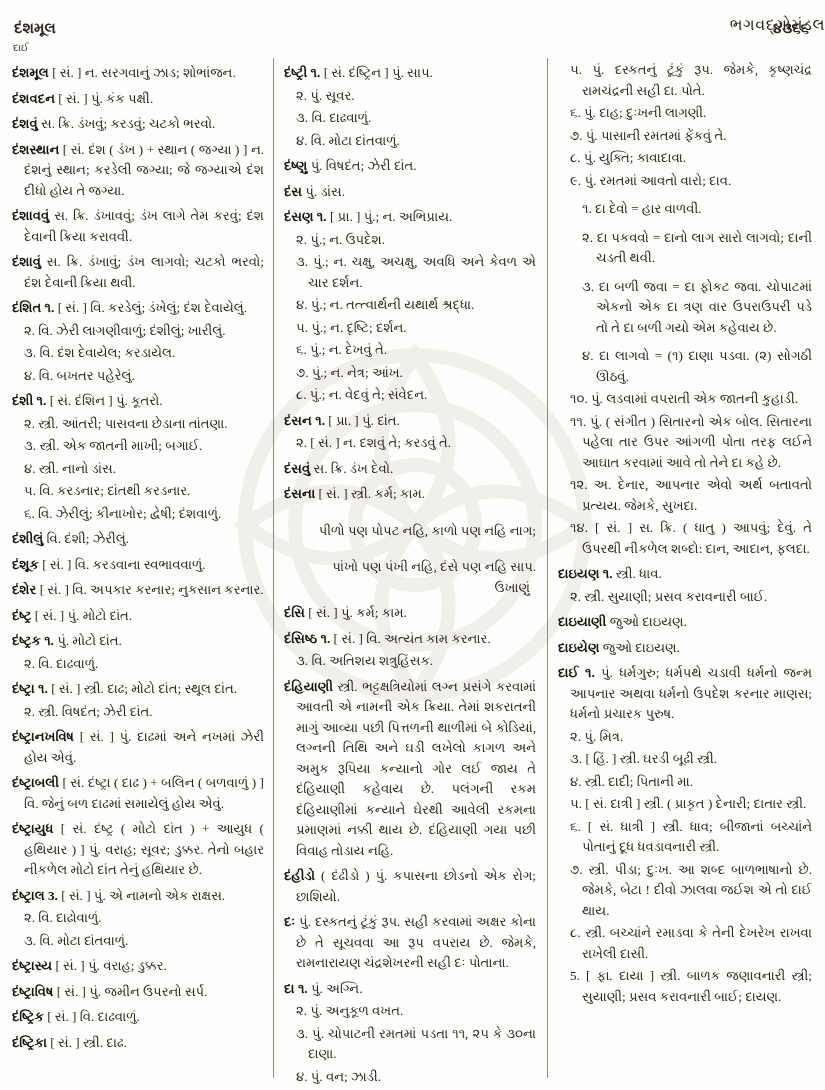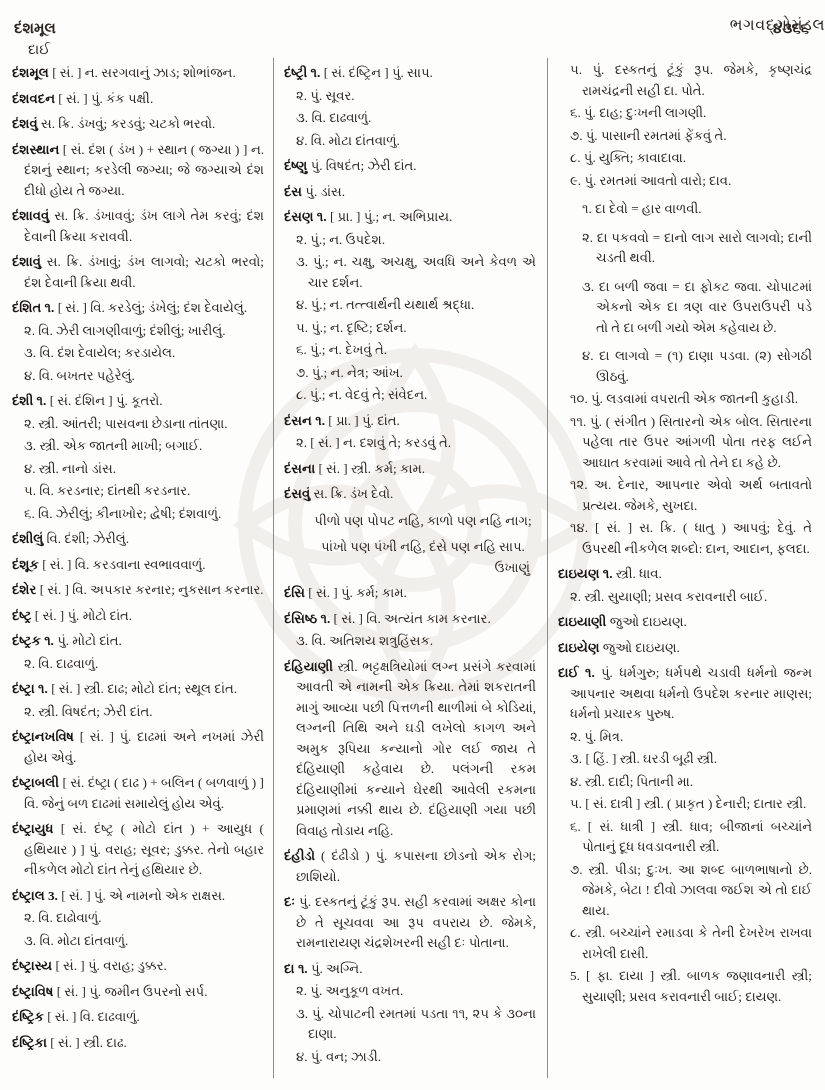--- a/index.html
+++ b/index.html
@@ -8,40 +8,40 @@
     background:#fdfdfb;
     font-family:"Liberation Serif","DejaVu Serif",serif;
     color:#2a2520;
     position:relative;
     overflow:hidden;
   }
   .page{position:absolute;inset:0;}
   
   .hdr{position:absolute;top:16px;left:0;right:0;height:44px;}
   .hdr-left{position:absolute;left:14px;top:4px;font-weight:bold;font-size:15px;}
-  .hdr-left-below{position:absolute;left:28px;top:26px;font-size:14px;}
+  .hdr-left-below{position:absolute;left:13px;top:26px;font-size:10px;}
   .hdr-title{position:absolute;left:0;right:0;top:0;text-align:right;font-weight:normal;font-size:16px;letter-spacing:.5px;}
   .hdr-page{position:absolute;right:16px;top:4px;font-weight:bold;font-size:15px;}
   
   .wm{position:absolute;left:200px;top:290px;opacity:.5;pointer-events:none;}
   
   .cols{position:absolute;top:58px;left:0;right:0;bottom:4px;padding-left:8px;}
   .col{position:absolute;top:0;bottom:0;overflow:hidden;}
   .col1{left:12px;width:252px;}
   .col2{left:284px;width:252px;}
   .col3{left:558px;width:254px;}
   .vrule{position:absolute;top:0;bottom:8px;width:1px;background:#8d8d88;}
   .vrule1{left:273px;}
   .vrule2{left:547px;}
   .para{margin:0;font-size:13.2px;line-height:20.5px;text-align:justify;}
   .para b{font-weight:bold;color:#161310;}
   .entry{margin-top:5px;padding-left:12px;text-indent:-12px;}
   .sense{margin-top:2px;padding-left:24px;text-indent:-12px;}
   .subsense{margin-top:8px;padding-left:38px;text-indent:-14px;}
-  .verse{margin-top:6px;padding-left:26px;text-indent:0;text-align:center;}
+  .verse{margin-top:16px;padding-left:26px;text-indent:0;text-align:right;}
   .attribution{margin-top:0;text-align:right;padding-right:6px;font-weight:normal;}
 </style>
 </head>
 <body>
 
 <div class="page">
 
   <svg class="wm" width="440" height="480" viewBox="0 0 440 480">
     <g fill="none" stroke="#e7e3dc" stroke-width="14">
       <circle cx="215" cy="235" r="170"></circle>
@@ -110,22 +110,22 @@
         <p class="para entry"><b>દંસણ ૧.</b> <span>[ પ્રા. ] પું.; ન. અભિપ્રાય.</span></p>
         <p class="para sense"><span>૨. પું.; ન. ઉપદેશ.</span></p>
         <p class="para sense"><span>૩. પું.; ન. ચક્ષુ, અચક્ષુ, અવધિ અને કેવળ એ ચાર દર્શન.</span></p>
         <p class="para sense"><span>૪. પું.; ન. તત્ત્વાર્થની યથાર્થ શ્રદ્ધા.</span></p>
         <p class="para sense"><span>૫. પું.; ન. દૃષ્ટિ; દર્શન.</span></p>
         <p class="para sense"><span>૬. પું.; ન. દેખવું તે.</span></p>
         <p class="para sense"><span>૭. પું.; ન. નેત્ર; આંખ.</span></p>
         <p class="para sense"><span>૮. પું.; ન. વેદવું તે; સંવેદન.</span></p>
         <p class="para entry"><b>દંસન ૧.</b> <span>[ પ્રા. ] પું. દાંત.</span></p>
         <p class="para sense"><span>૨. [ સં. ] ન. દશવું તે; કરડવું તે.</span></p>
+        <p class="para entry"><b>દંસવું</b> <span>સ. ક્રિ. ડંખ દેવો.</span></p>
         <p class="para entry"><b>દંસના</b> <span>[ સં. ] સ્ત્રી. કર્મ; કામ.</span></p>
-        <p class="para entry"><b>દંસવું</b> <span>સ. ક્રિ. ડંખ દેવો.</span></p>
         <p class="para verse"><span>પીળો પણ પોપટ નહિ, કાળો પણ નહિ નાગ;</span></p>
         <p class="para verse"><span>પાંખો પણ પંખી નહિ, દંસે પણ નહિ સાપ.</span></p>
         <p class="para attribution"><span>ઉખાણું</span></p>
         <p class="para entry"><b>દંસિ</b> <span>[ સં. ] પું. કર્મ; કામ.</span></p>
         <p class="para entry"><b>દંસિષ્ઠ ૧.</b> <span>[ સં. ] વિ. અત્યંત કામ કરનાર.</span></p>
         <p class="para sense"><span>૩. વિ. અતિશય શત્રુહિંસક.</span></p>
         <p class="para entry"><b>દંહિયાણી</b> <span>સ્ત્રી. ભટ્ટક્ષત્રિયોમાં લગ્ન પ્રસંગે કરવામાં આવતી એ નામની એક ક્રિયા. તેમાં શકરાતની માગું આવ્યા પછી પિત્તળની થાળીમાં બે કોડિયાં, લગ્નની તિથિ અને ઘડી લખેલો કાગળ અને અમુક રૂપિયા કન્યાનો ગોર લઈ જાય તે દંહિયાણી કહેવાય છે. પલંગની રકમ દંહિયાણીમાં કન્યાને ઘેરથી આવેલી રકમના પ્રમાણમાં નક્કી થાય છે. દંહિયાણી ગયા પછી વિવાહ તોડાય નહિ.</span></p>
         <p class="para entry"><b>દંહીડો</b> <span>( દંઢીડો ) પું. કપાસના છોડનો એક રોગ; છાશિયો.</span></p>
         <p class="para entry"><b>દઃ</b> <span>પું. દસ્કતનું ટૂંકું રૂપ. સહી કરવામાં અક્ષર કોના છે તે સૂચવવા આ રૂપ વપરાય છે. જેમકે, રામનારાયણ ચંદ્રશેખરની સહી દઃ પોતાના.</span></p>
         <p class="para entry"><b>દા ૧.</b> <span>પું. અગ્નિ.</span></p>

